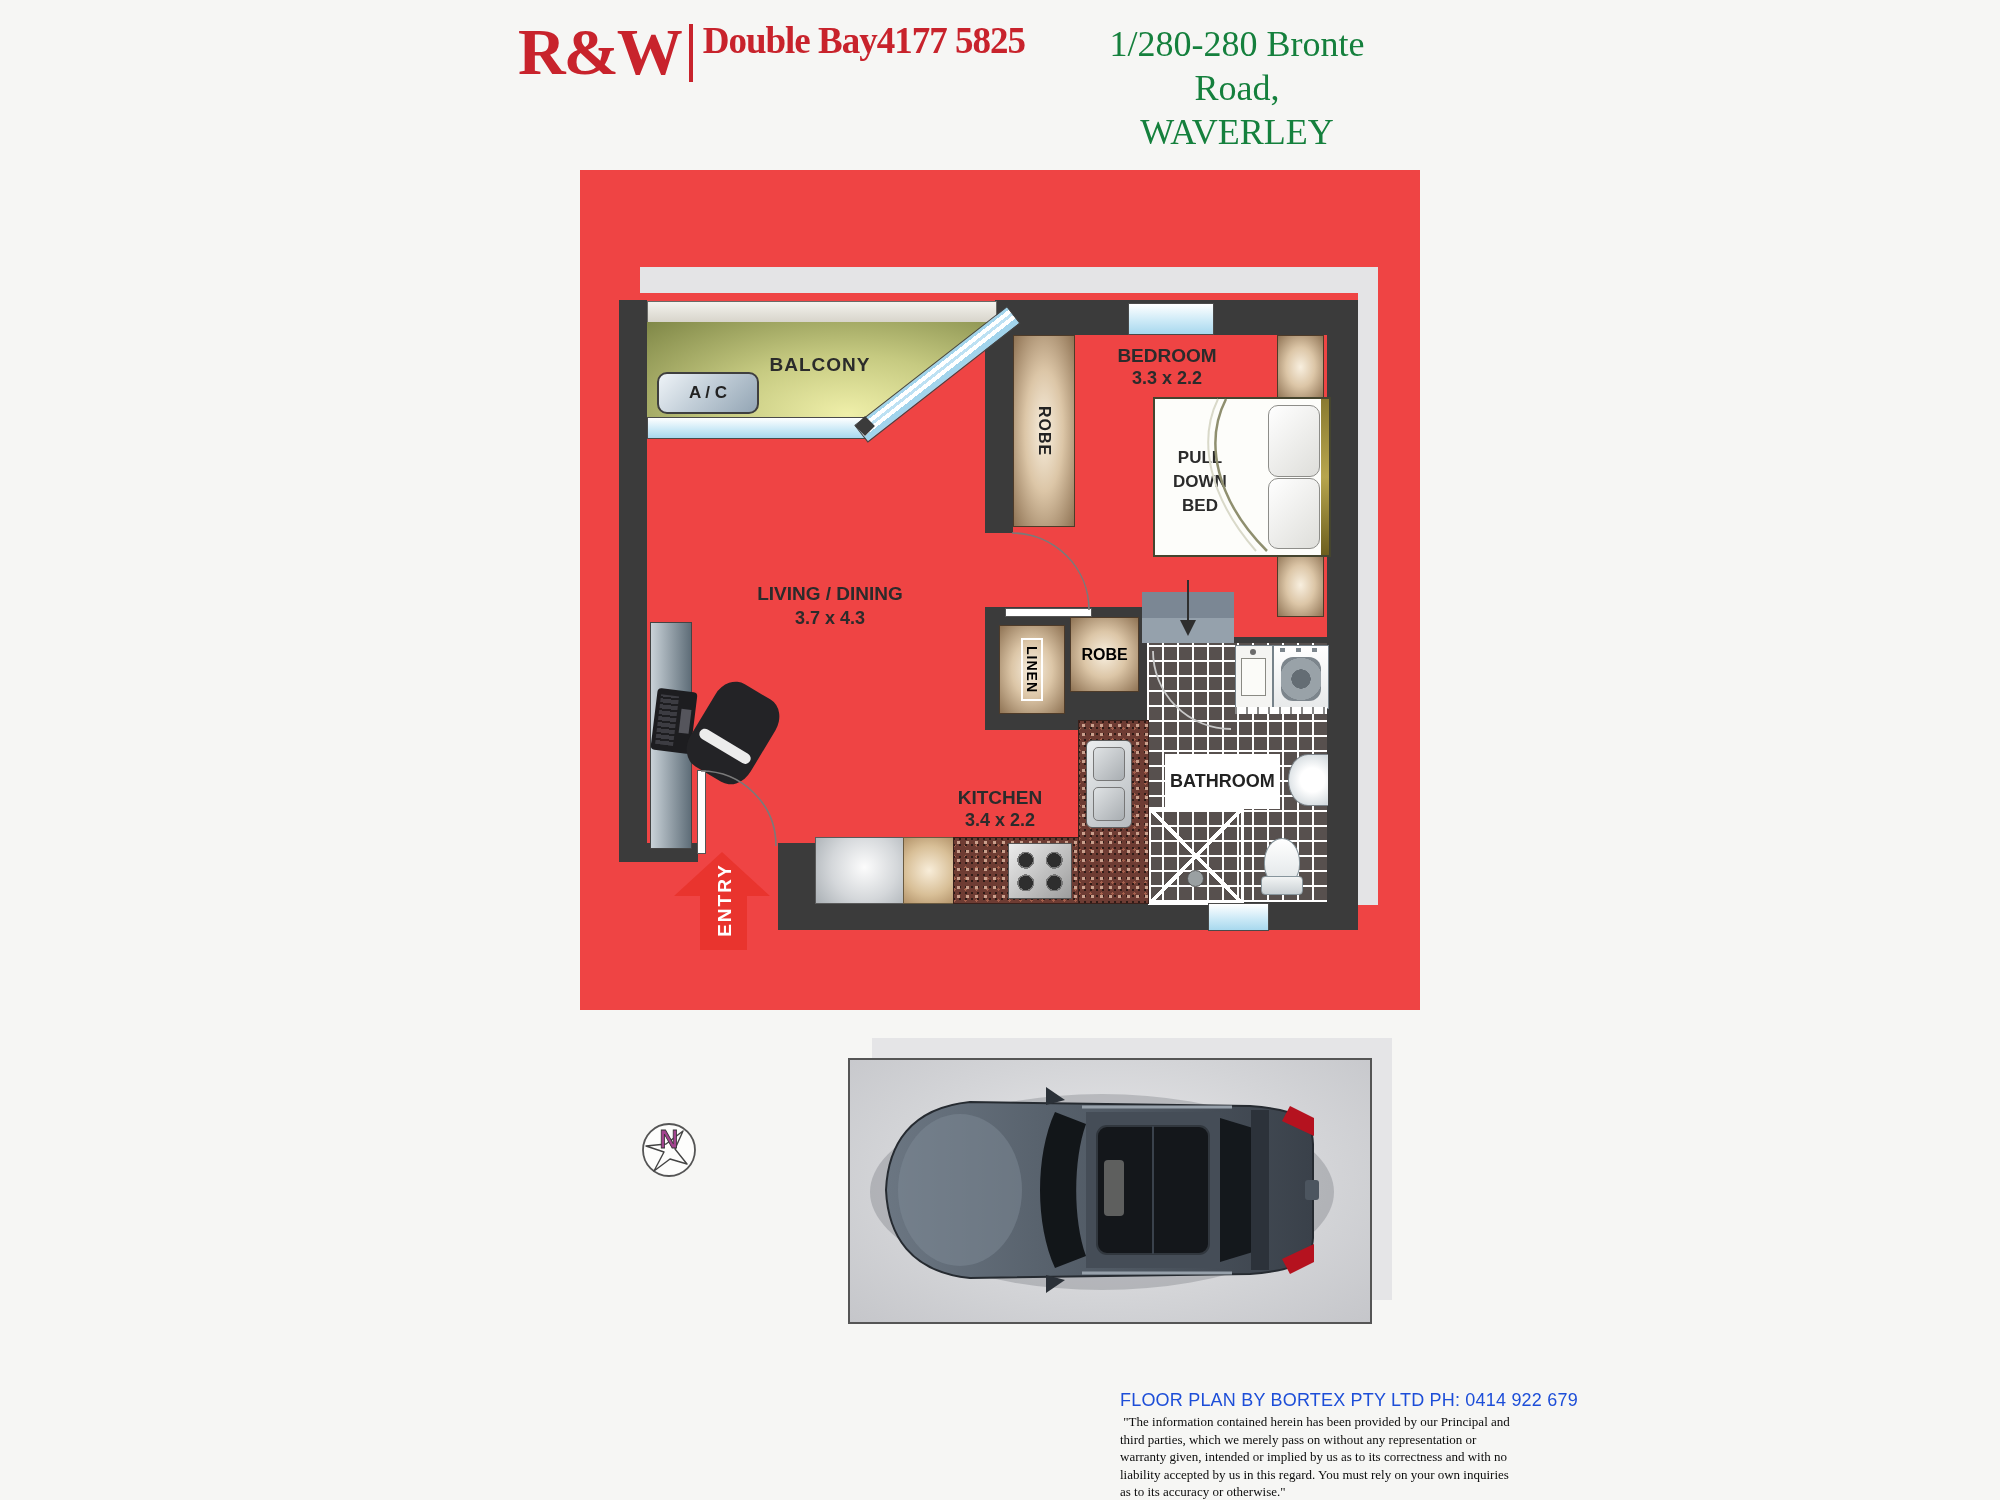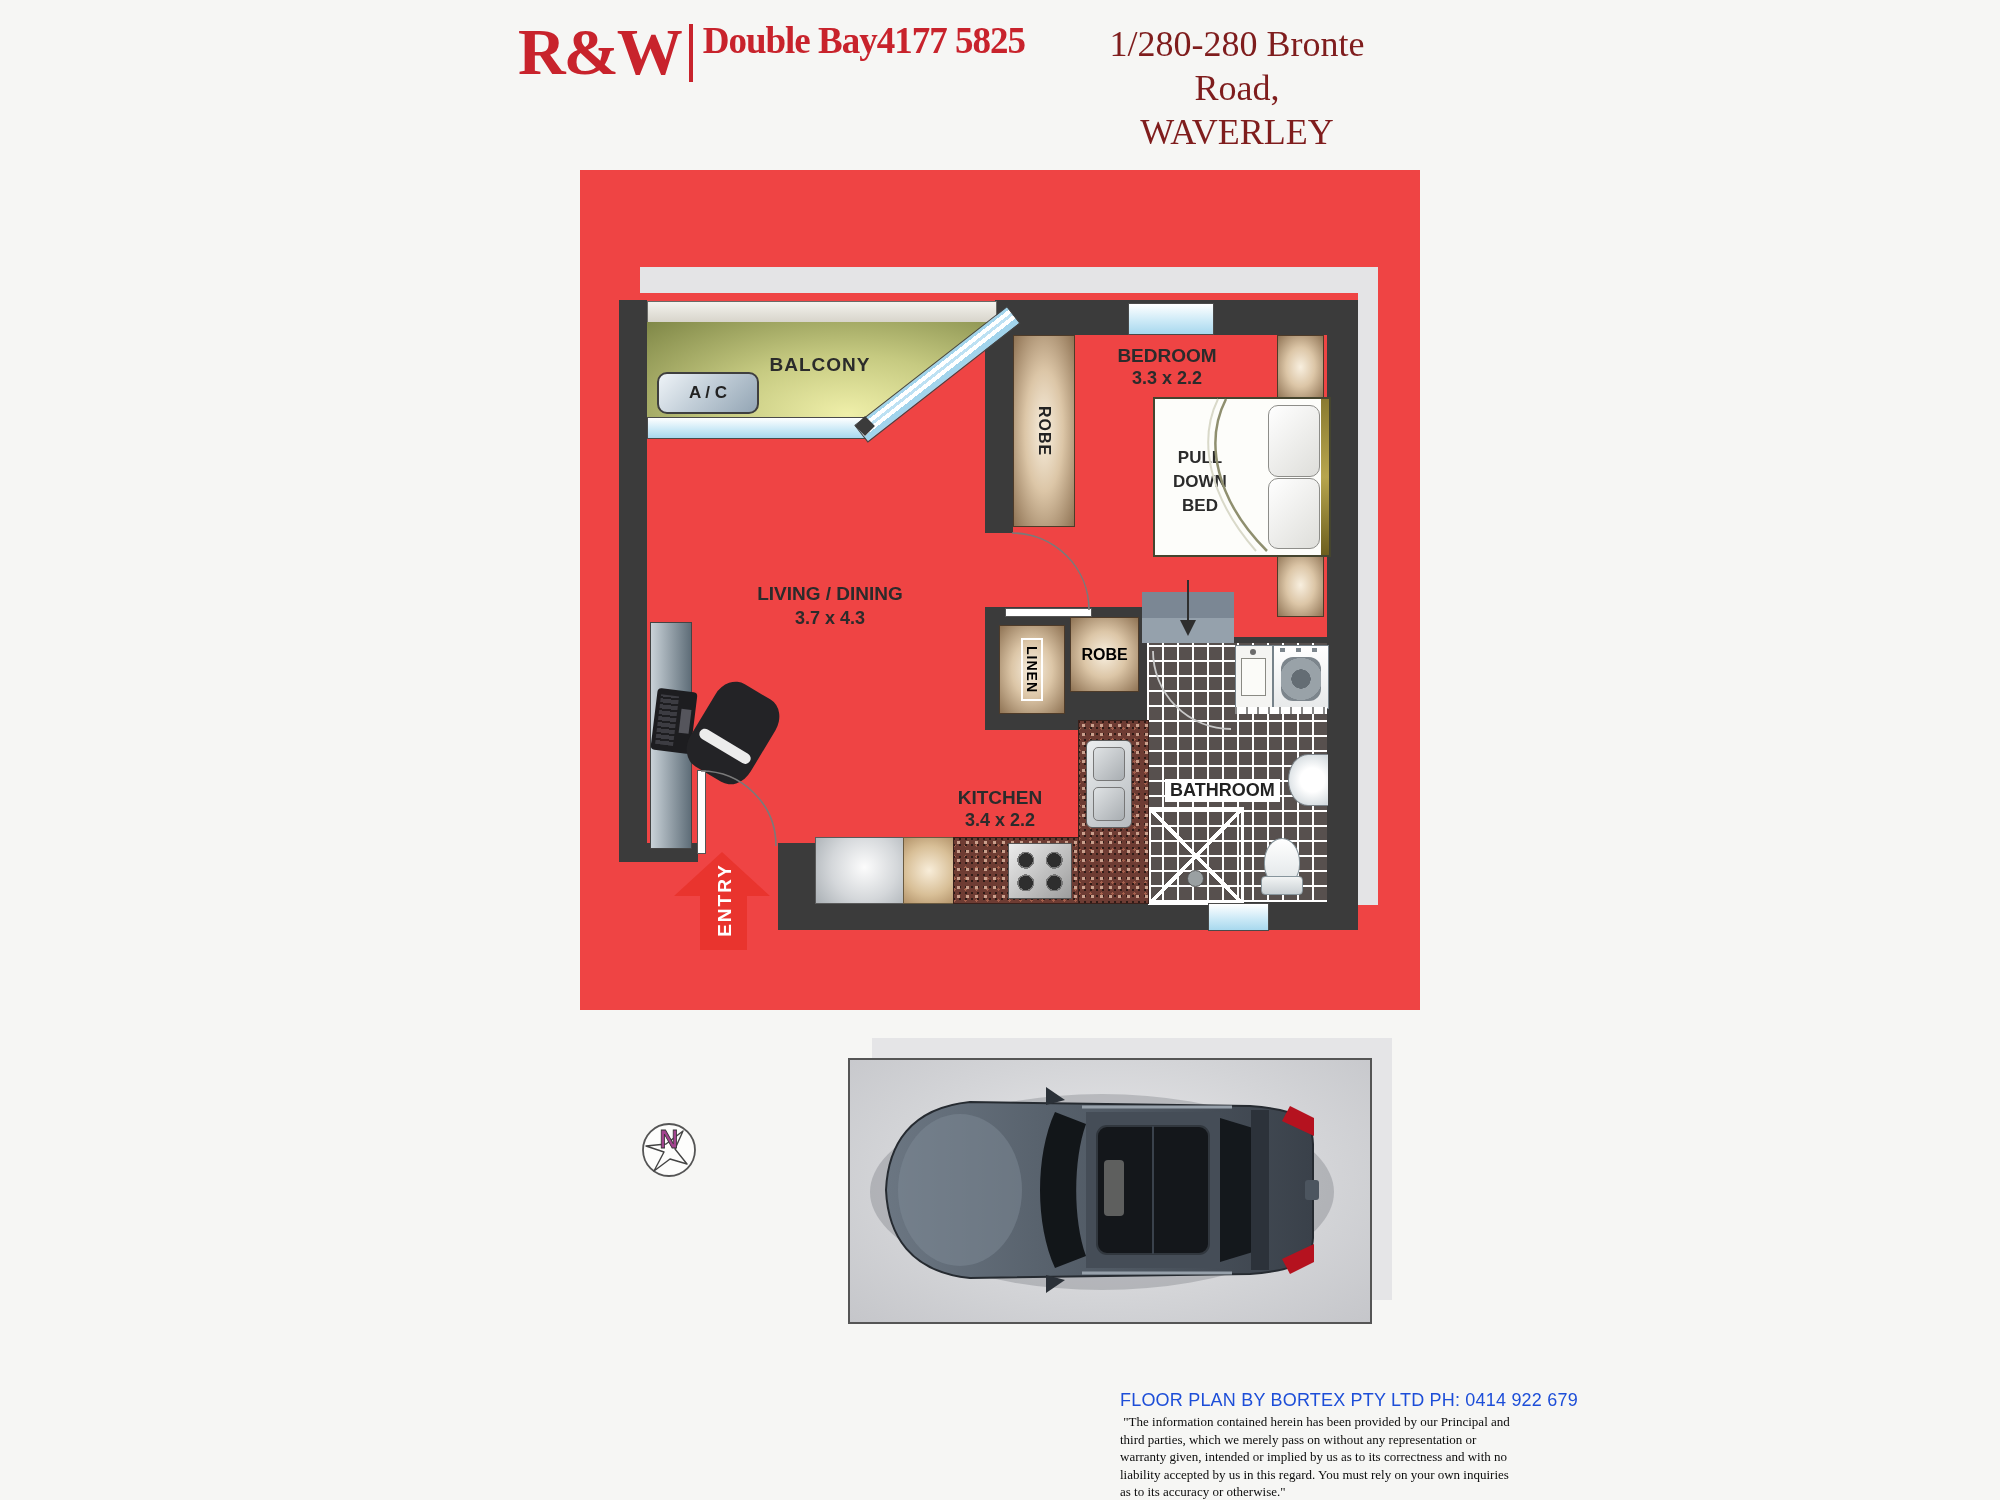--- a/index.html
+++ b/index.html
@@ -7,21 +7,21 @@
   body{background:#eee;}
   .page{position:relative;width:2000px;height:1500px;background:#f6f6f4;overflow:hidden;
         font-family:"Liberation Sans",sans-serif;}
   .abs{position:absolute;}
   
   .logo{display:flex;align-items:flex-start;}
   .logo-rw{font-family:"Liberation Serif",serif;font-weight:bold;font-size:66px;line-height:60px;letter-spacing:-2px;}
   .logo-div{width:4px;height:58px;margin:2px 10px 0 8px;}
   .logo-col{display:flex;font-family:"Liberation Serif",serif;font-weight:bold;
             font-size:37px;line-height:37px;letter-spacing:-1px;}
-  .address{font-family:"Liberation Serif",serif;font-size:36px;line-height:44px;color:#7f1d1d;
+  .address{font-family:"Liberation Serif",serif;font-size:36px;line-height:44px;color:#15803d;
            text-align:center;width:330px;}
   
   #plan{left:580px;top:170px;width:840px;height:840px;background:#ef4444;}
   .wall{position:absolute;background:#3b3b3b;}
   .band{position:absolute;background:#e4e4e6;}
   .lbl{position:absolute;color:#2b2b2b;font-weight:bold;text-align:center;}
   .dims{font-weight:bold;}
   .brown{position:absolute;background:radial-gradient(ellipse at 50% 50%,#f8efdf 0%,#dcc6a7 45%,#8f7354 100%);
          border:1px solid #4e3b29;}
   .vtext{writing-mode:vertical-rl;letter-spacing:1px;display:flex;align-items:center;justify-content:center;}
@@ -120,21 +120,21 @@
     <div class="tiles" style="left:567px;top:473px;width:180px;height:259px;"></div>
     <div class="fixture" style="left:655px;top:475px;width:36px;height:62px;">
       <div class="abs" style="left:5px;top:12px;width:23px;height:36px;border:1.5px solid #8a8a84;background:#fbfbf8;"></div>
       <div class="abs" style="left:14px;top:3px;width:6px;height:6px;border-radius:50%;background:#6a6a6a;"></div>
     </div>
     <div class="fixture" style="left:693px;top:475px;width:54px;height:62px;background:linear-gradient(180deg,#ffffff,#e7e9ea);">
       <div class="abs" style="left:7px;top:11px;width:40px;height:44px;border-radius:12px;background:radial-gradient(circle,#646d74 0 32%,#99a2a8 33% 70%,#7c858c 71%);"></div>
       <div class="abs" style="left:6px;top:2px;width:42px;height:4px;background:repeating-linear-gradient(90deg,#7c858c 0 5px,transparent 5px 16px);"></div>
     </div>
     <div class="abs" style="left:655px;top:537px;width:92px;height:7px;background:#fff;background-image:repeating-linear-gradient(90deg,#8a8a8a 0 2px,transparent 2px 11px);"></div>
-    <div class="abs" style="left:585px;top:584px;background:#fff;padding:1px 5px;font-weight:bold;font-size:18px;color:#222;margin-top:25px;">BATHROOM</div>
+    <div class="abs" style="left:585px;top:584px;background:#fff;padding:17px 5px;font-weight:bold;font-size:18px;color:#222;">BATHROOM</div>
     <div class="abs" style="left:708px;top:584px;width:39px;height:50px;border:1.5px solid #7a8288;border-right:none;border-radius:50% 0 0 50% / 50% 0 0 50%;background:radial-gradient(circle at 60% 50%,#ffffff 0 35%,#d4dbdf 80%);"></div>
     <div class="abs" style="left:568px;top:637px;width:90px;height:92px;border:3px solid #fff;
          background-image:linear-gradient(to bottom right,transparent 48.5%,#fff 48.5% 51.5%,transparent 51.5%),
                           linear-gradient(to bottom left,transparent 48.5%,#fff 48.5% 51.5%,transparent 51.5%);">
       <div class="abs" style="left:36px;top:60px;width:15px;height:15px;border-radius:50%;background:#9aa0a2;border:1px solid #555;"></div>
     </div>
     <div class="abs" style="left:684px;top:668px;width:34px;height:46px;border-radius:50% 50% 45% 45%;background:linear-gradient(180deg,#ffffff,#dfe4e6);border:1.5px solid #87959c;"></div>
     <div class="abs" style="left:681px;top:706px;width:40px;height:17px;border-radius:4px;background:linear-gradient(180deg,#f2f4f4,#c9d0d4);border:1.5px solid #87959c;"></div>
     <div class="win" style="left:628px;top:733px;width:59px;height:26px;"></div>
 

